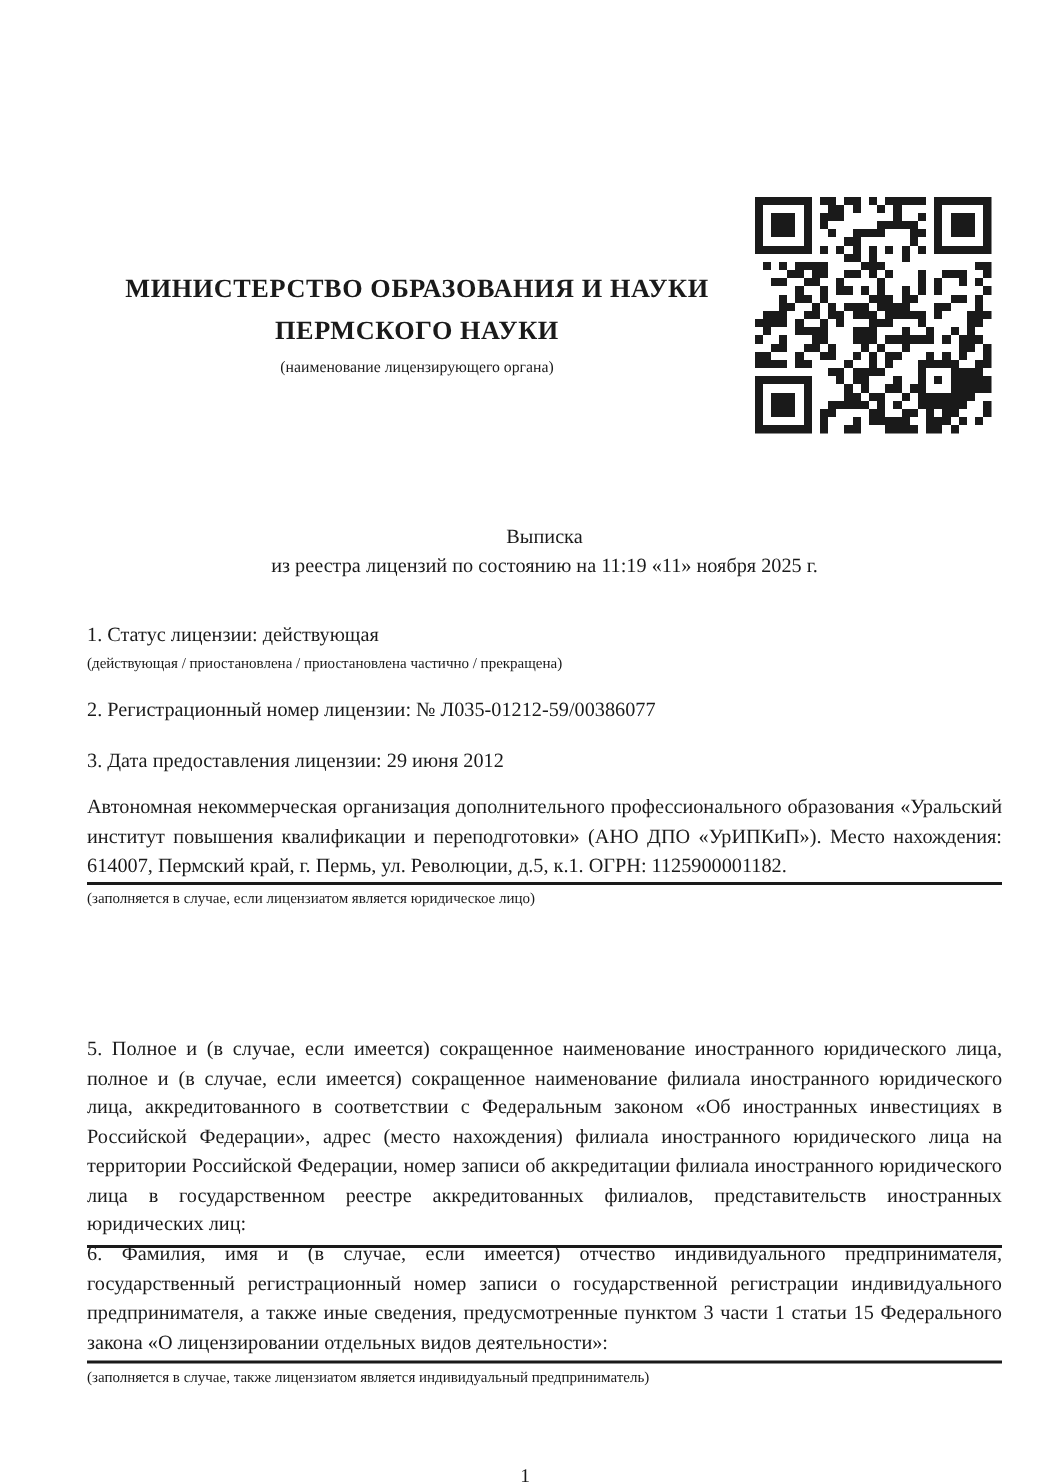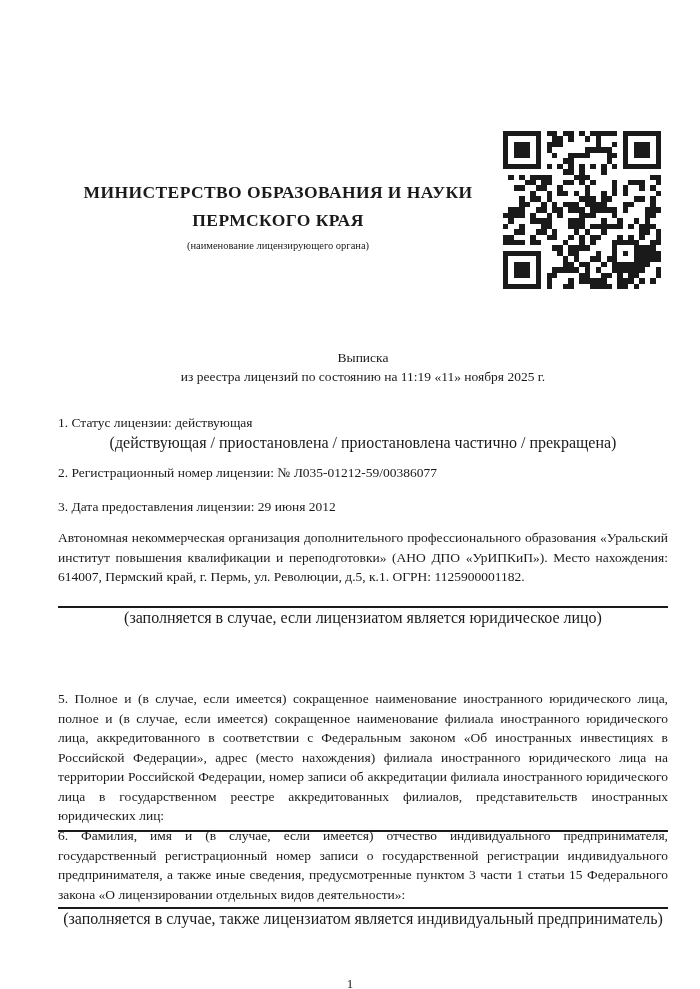--- a/index.html
+++ b/index.html
@@ -33,24 +33,24 @@
     position:absolute;left:58px;top:301px;width:610px;
     text-align:center;font-size:13.5px;line-height:19px;
   }
   
   .sec{
     position:absolute;left:58px;width:610px;
     font-size:13.5px;line-height:19.5px;
   }
   .sec p{margin:0;}
   .just{text-align:justify;}
-  .underlined{border-bottom:2px solid #1a1a1a;padding-bottom:19px;}
+  .underlined{border-bottom:2px solid #1a1a1a;padding-bottom:1px;}
   .blank-line{border-bottom:2px solid #1a1a1a;}
   .note{
-    font-size:16px;line-height:13px;text-align:center;margin-top:3px !important;
+    font-size:10px;line-height:13px;margin-top:3px !important;
   }
   #sec-status{top:366px;}
   #sec-regnum{top:416px;}
   #sec-date{top:450px;}
   #sec-legal{top:481px;}
   #sec-foreign{top:642px;}
   #sec-entrepreneur{top:779px;}
   #sec-inn{top:895px;}
   #sec-foreign .blank-line{height:4px;}
   #sec-entrepreneur .blank-line{height:3px;}
@@ -60,21 +60,21 @@
   }
 </style>
 </head>
 <body>
 
 <div class="page">
 
   <header class="doc-header">
     <div class="ministry">
       <div>МИНИСТЕРСТВО ОБРАЗОВАНИЯ И НАУКИ</div>
-      <div>ПЕРМСКОГО КРАЯ</div>
+      <div>ПЕРМСКОГО НАУКИ</div>
     </div>
     <div class="ministry-caption">(наименование лицензирующего органа)</div>
   </header>
 
   <svg id="qr" class="qr" viewBox="0 0 29 29" fill="#1a1a1a">
       <rect x="0" y="0" width="1" height="1"></rect>
       <rect x="1" y="0" width="1" height="1"></rect>
       <rect x="2" y="0" width="1" height="1"></rect>
       <rect x="3" y="0" width="1" height="1"></rect>
       <rect x="4" y="0" width="1" height="1"></rect>

